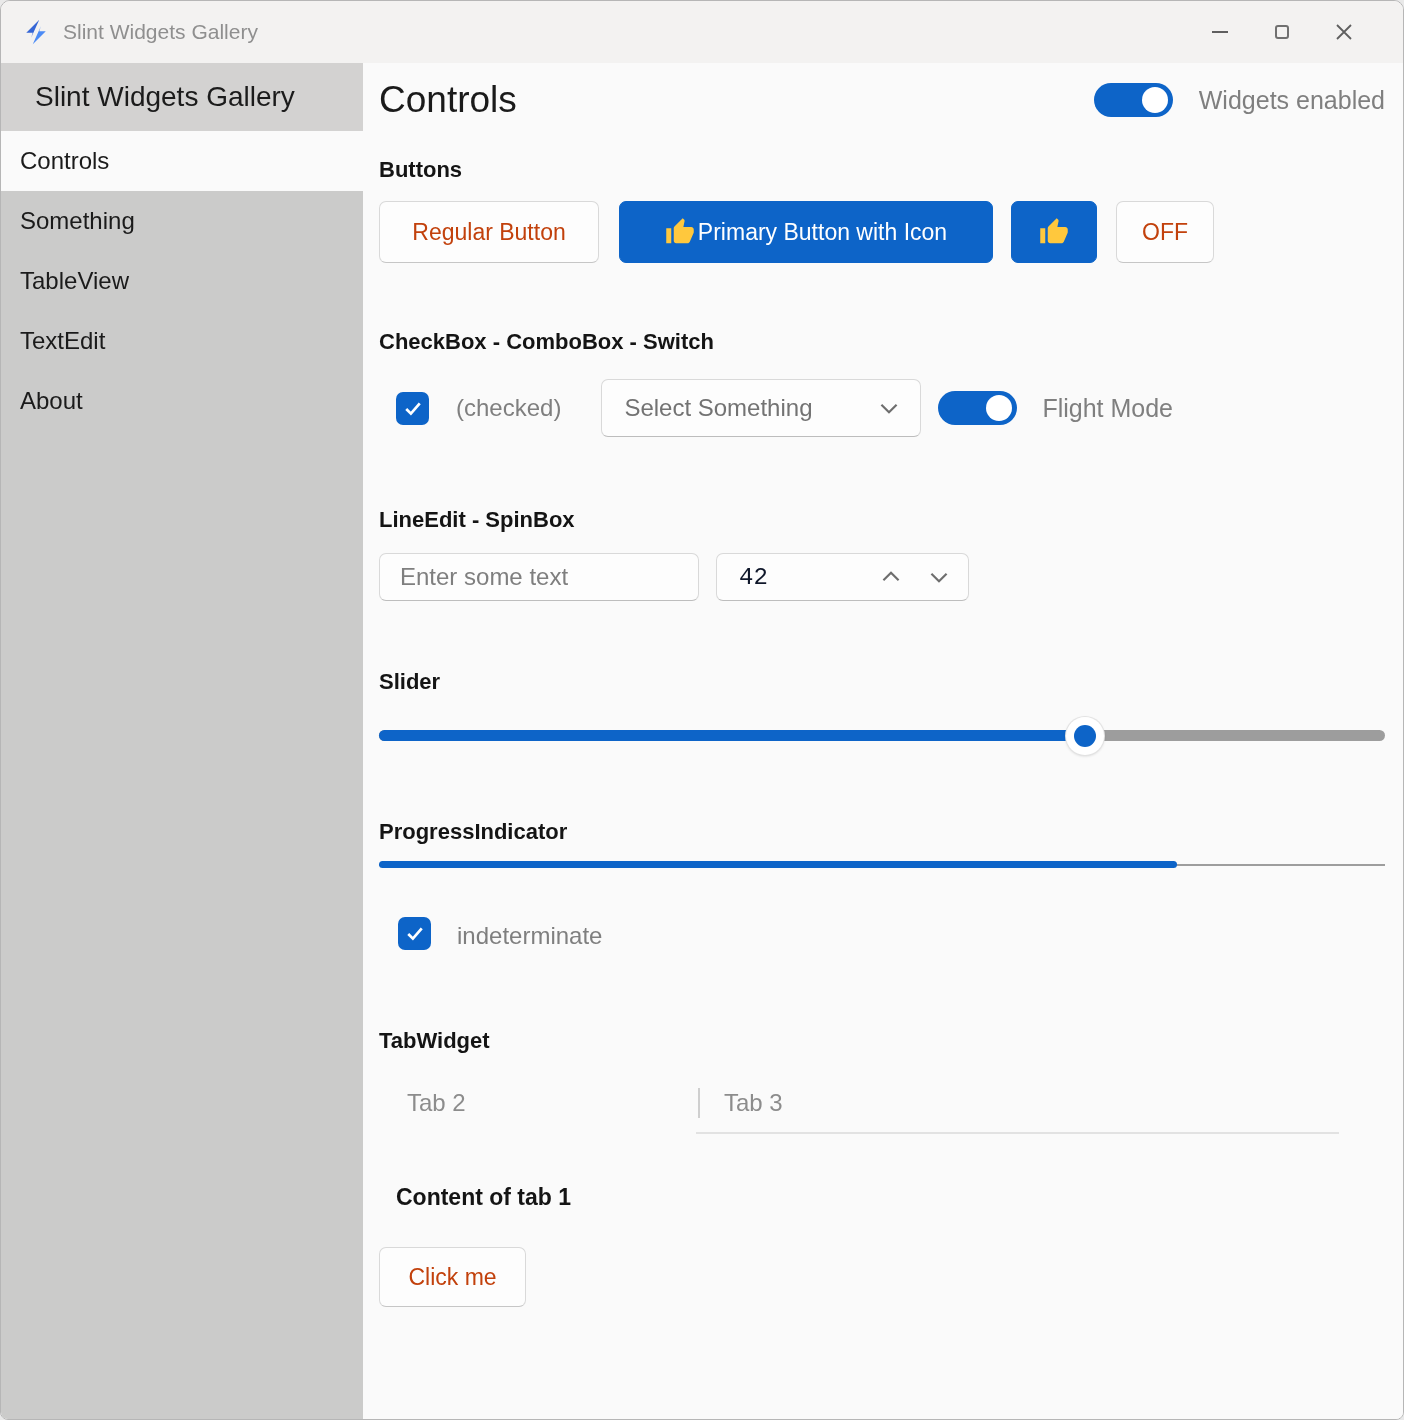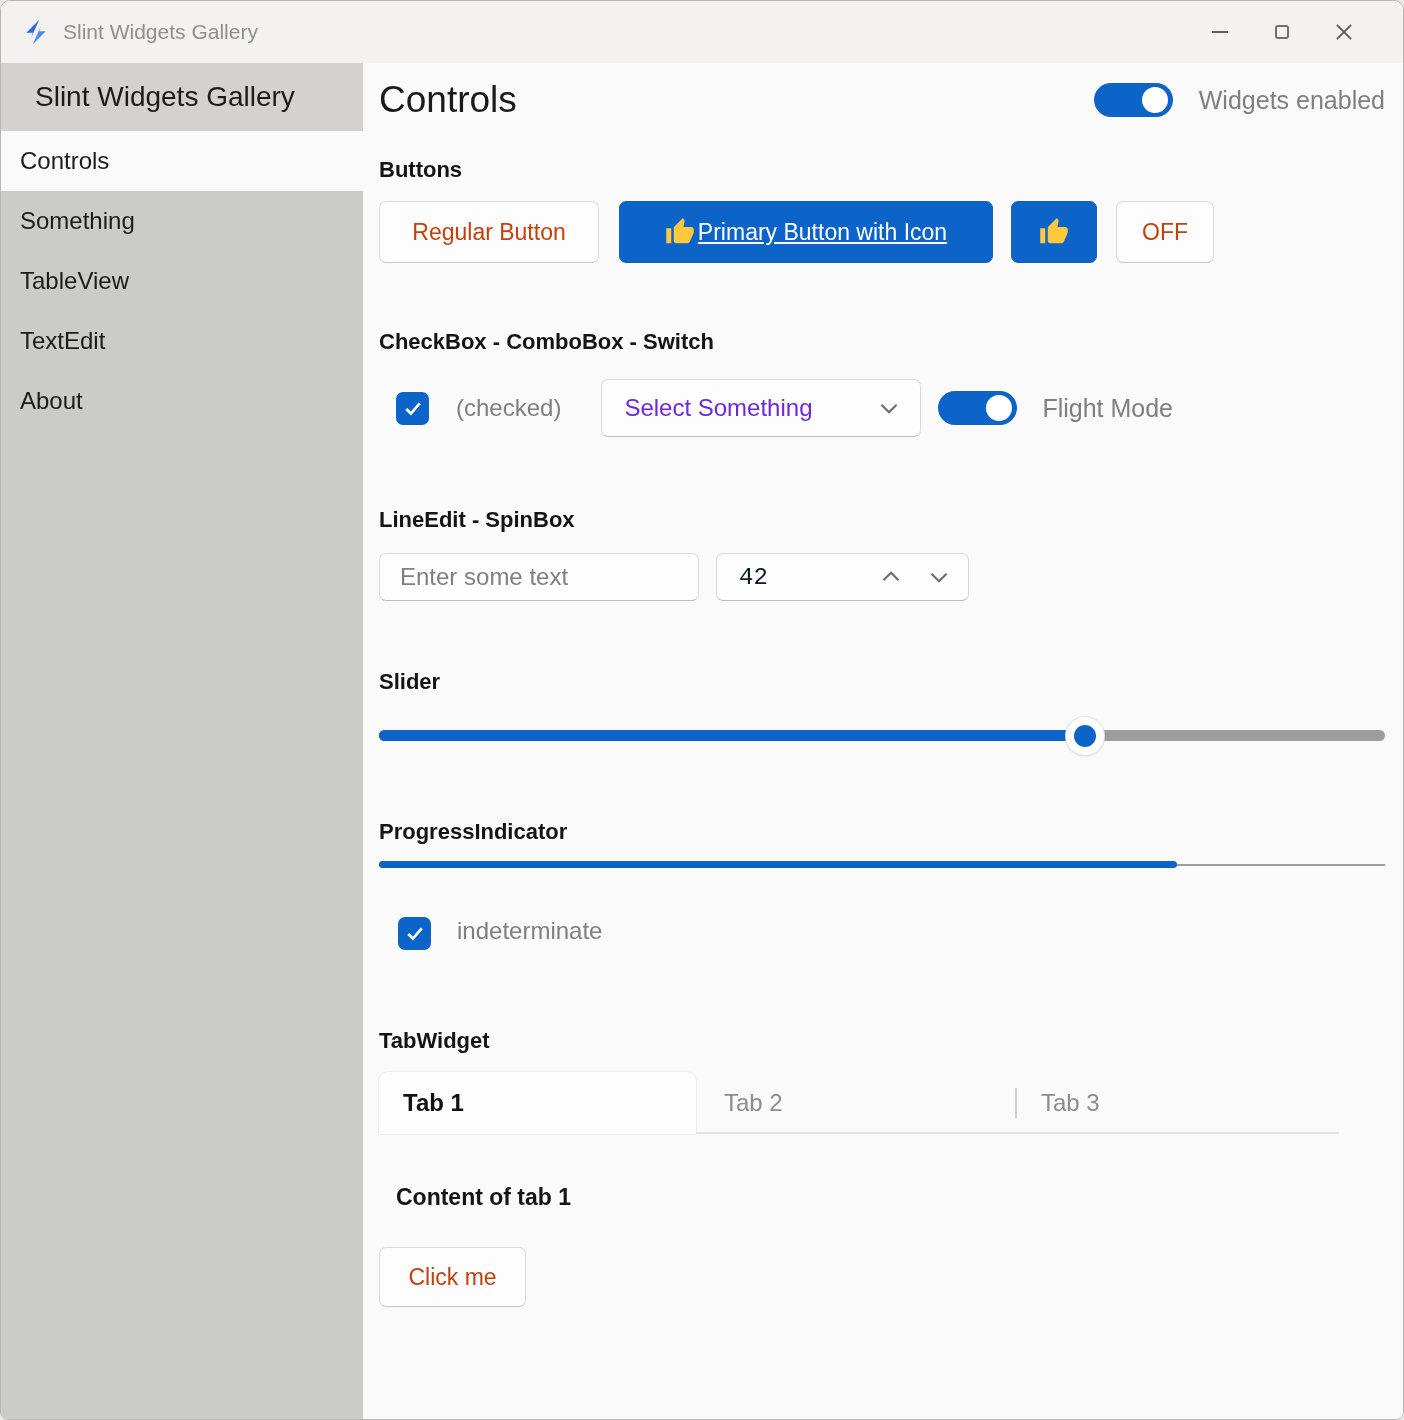--- a/index.html
+++ b/index.html
@@ -149,21 +149,21 @@
             <div class="knob"></div>
           </div>
           <span class="gray-label" style="margin-left:26px;">Widgets enabled</span>
         </div>
       </div>
 
       
       <div class="section-heading" style="margin-top:36px;">Buttons</div>
       <div class="buttons-row">
         <button class="btn" style="width:220px;">Regular Button</button>
-        <button class="btn primary" style="width:374px; margin-left:20px; gap:3px;text-decoration:underline;">
+        <button class="btn primary" style="width:374px; margin-left:20px; gap:3px;">
           <svg class="thumb-icon" viewBox="0 0 24 24">
             <path fill="#ffc83d" d="M1 21h4V9H1v12zm22-11c0-1.1-.9-2-2-2h-6.31l.95-4.57.03-.32c0-.41-.17-.79-.44-1.06L14.17 1 7.58 7.59C7.22 7.95 7 8.45 7 9v10c0 1.1.9 2 2 2h9c.83 0 1.54-.5 1.84-1.22l3.02-7.05c.09-.23.14-.47.14-.73v-2z"></path>
           </svg>
           <span>Primary Button with Icon</span>
         </button>
         <button class="btn primary" style="width:86px; margin-left:18px;">
           <svg class="thumb-icon" viewBox="0 0 24 24">
             <path fill="#ffc83d" d="M1 21h4V9H1v12zm22-11c0-1.1-.9-2-2-2h-6.31l.95-4.57.03-.32c0-.41-.17-.79-.44-1.06L14.17 1 7.58 7.59C7.22 7.95 7 8.45 7 9v10c0 1.1.9 2 2 2h9c.83 0 1.54-.5 1.84-1.22l3.02-7.05c.09-.23.14-.47.14-.73v-2z"></path>
           </svg>
         </button>
@@ -173,21 +173,21 @@
       
       <div class="section-heading" style="margin-top:66px;">CheckBox - ComboBox - Switch</div>
       <div class="checks-row">
         <div class="checkbox" style="margin-left:17px;">
           <svg width="18" height="15" viewBox="0 0 12 10">
             <polyline points="1.5,5.3 4.6,8.4 10.5,1.6" fill="none" stroke="#ffffff" stroke-width="1.8"></polyline>
           </svg>
         </div>
         <span class="gray-label" style="margin-left:27px; font-size:24px;">(checked)</span>
         <div class="field" style="width:320px; height:58px; margin-left:40px; padding:0 18px 0 22px;">
-          <span style="font-size:24px; color:#6d28d9; flex:1;">Select Something</span>
+          <span style="font-size:24px; color:#737373; flex:1;">Select Something</span>
           <svg class="chev" viewBox="0 0 24 24">
             <path d="M5 9 L12 16 L19 9" fill="none" stroke="#6e6e6e" stroke-width="2"></path>
           </svg>
         </div>
         <div class="switch" style="margin-left:17px;">
           <div class="knob"></div>
         </div>
         <span class="gray-label" style="margin-left:25px;">Flight Mode</span>
       </div>
 
@@ -218,34 +218,33 @@
           </div>
         </div>
       </div>
 
       
       <div class="section-heading" style="margin-top:64px;">ProgressIndicator</div>
       <div class="progress-wrap">
         <div class="progress-line"></div>
         <div class="progress-fill" style="width: 79.3%;"></div>
       </div>
-      <div style="display:flex; align-items:flex-start; margin-top:48px;">
+      <div style="display:flex; align-items:flex-end; margin-top:48px;">
         <div class="checkbox" style="margin-left:19px;">
           <svg width="18" height="15" viewBox="0 0 12 10">
             <polyline points="1.5,5.3 4.6,8.4 10.5,1.6" fill="none" stroke="#ffffff" stroke-width="1.8"></polyline>
           </svg>
         </div>
         <span class="gray-label" style="margin-left:26px; font-size:24px;">indeterminate</span>
       </div>
 
       
       <div class="section-heading" style="margin-top:78px;">TabWidget</div>
       <div class="tabbar">
         <div class="tabbar-line"></div>
-        <div class="tab active">Tab 1</div>
         <div class="tab inactive tab-2">Tab 2</div>
         <div class="tab-sep"></div>
         <div class="tab inactive tab-3">Tab 3</div>
       </div>
 
       <div class="tab-content-heading">Content of tab 1</div>
       <button class="btn" style="width:147px; height:60px; margin-top:36px; ">Click me</button>
 
     </div>
   </div>

